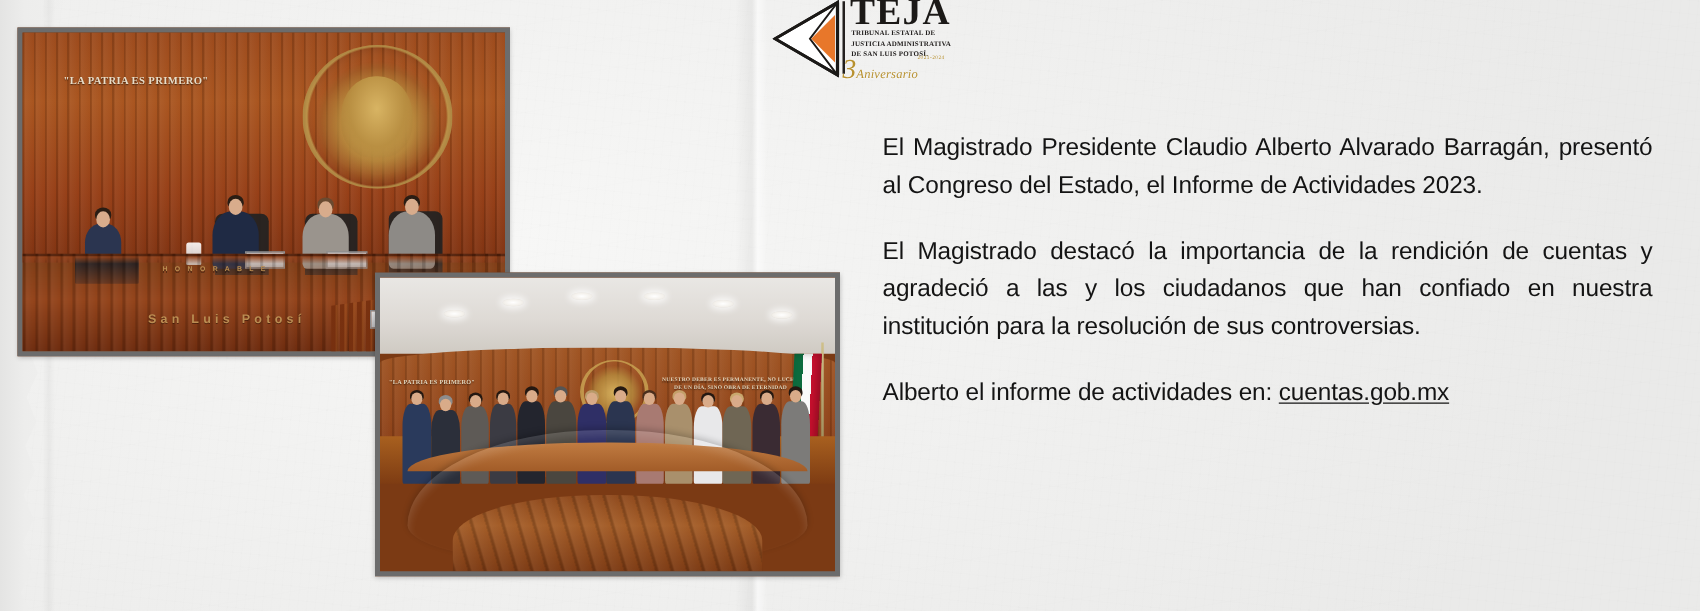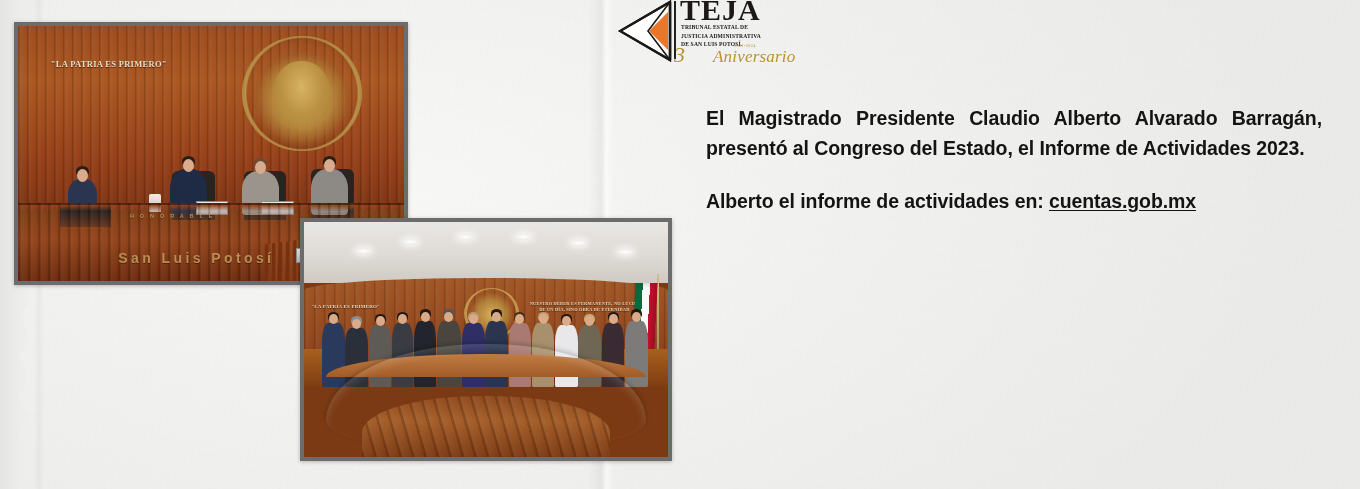--- a/index.html
+++ b/index.html
@@ -99,21 +99,21 @@
     border-radius: 48% 48% 42% 42%;
     filter: blur(.4px);
   }
   .podium-text1, .podium-text2, .podium-text3 {
     position: absolute; color: #c99a5d; font-weight: bold;
     text-shadow: 0 1px 0 rgba(0,0,0,.35);
     white-space: nowrap;
   }
   .podium-text1 { left: 29%; top: 73.5%; font-size: 5.5px; letter-spacing: 2.2px; color:#b98c50;}
   .podium-text2 { left: 25%; top: 77.5%; font-size: 15px; letter-spacing: -.5px; }
-  .podium-text3 { left: 26%; top: 88%; font-size: 14px; letter-spacing: 3.4px; color: #bb8d52; }
+  .podium-text3 { left: 26%; top: 88%; font-size: 10px; letter-spacing: 3.4px; color: #bb8d52; }
   .rail {
     position: absolute; right: 0; bottom: 0; width: 36%; height: 22%;
     background: repeating-linear-gradient(90deg, #77300f 0px, #77300f 3px, #a1532099 4px, #a1532000 7px);
     transform: skewY(-8deg); transform-origin: right bottom;
     opacity:.95;
   }
   .person { position: absolute; bottom: 26%; border-radius: 42% 42% 10% 10%; }
   .person .head { position: absolute; left: 50%; top: -10px; width: 11px; height: 13px; margin-left: -5.5px; border-radius: 50%; background: #d8ac8c; }
   .person .hair { position: absolute; left: 50%; top: -13px; width: 13px; height: 11px; margin-left: -6.5px; border-radius: 50% 50% 40% 40%; background: #2a1d14; }
   .chairback { position: absolute; bottom: 24%; background: #222; border-radius: 6px 6px 0 0; opacity: .92; }
@@ -200,32 +200,31 @@
     font-size: 5.6px; line-height: 1.55; color: #23201f;
     letter-spacing: .15px;
   }
   .logo-sub span { display:block; }
   .logo-anniv {
     position: absolute; left: 56px; top: 46px;
     font-family: "Liberation Serif", serif; font-style: italic;
     font-size: 22px; color: #b8912f; line-height: 1;
     text-shadow: 0 1px 0 rgba(255,255,255,.5);
   }
-  .logo-anniv .sm { font-size: 17px; letter-spacing: .2px; margin-left: 28px; }
+  .logo-anniv .sm { font-size: 10px; letter-spacing: .2px; }
   .logo-dates {
     position: absolute; left: 116px; top: 45px;
     font-family: "Liberation Serif", serif; font-size: 4.2px;
     color: #b8912f; letter-spacing: .4px;
   }
 
   
   #copy {
     position: absolute; left: 706px; top: 104px; width: 616px; z-index: 5;
     color: #141414;
-    font-weight: bold;
   }
   #copy p {
     margin: 0 0 24px 0;
     font-size: 19.5px;
     line-height: 1.52;
     text-align: justify;
     text-justify: inter-word;
     letter-spacing: -.1px;
   }
   #copy p:last-child { margin-bottom: 0; text-align: left; }
@@ -385,16 +384,17 @@
       <span>DE SAN LUIS POTOSÍ.</span>
     </div>
     <div class="logo-anniv">
       <span>3</span><span class="sm">Aniversario</span>
     </div>
     <div class="logo-dates">2021-2024</div>
   </div>
 
   <div id="copy">
     <p>El Magistrado Presidente Claudio Alberto Alvarado Barragán, presentó al Congreso del Estado, el Informe de Actividades 2023.</p>
+    <p>El Magistrado destacó la importancia de la rendición de cuentas y agradeció a las y los ciudadanos que han confiado en nuestra institución para la resolución de sus controversias.</p>
     <p><span>Alberto el informe de actividades en: </span><a class="weblink" href="#">cuentas.gob.mx</a></p>
   </div>
 
 </div>
 
 </body></html>

